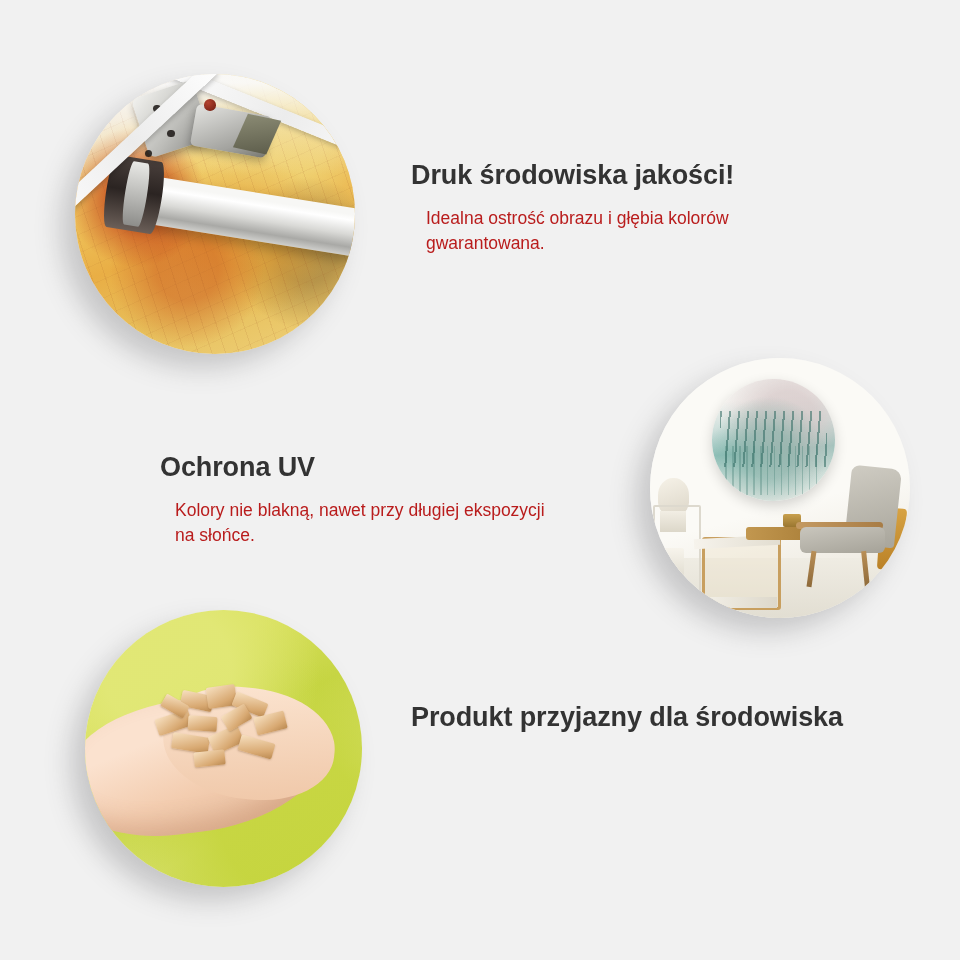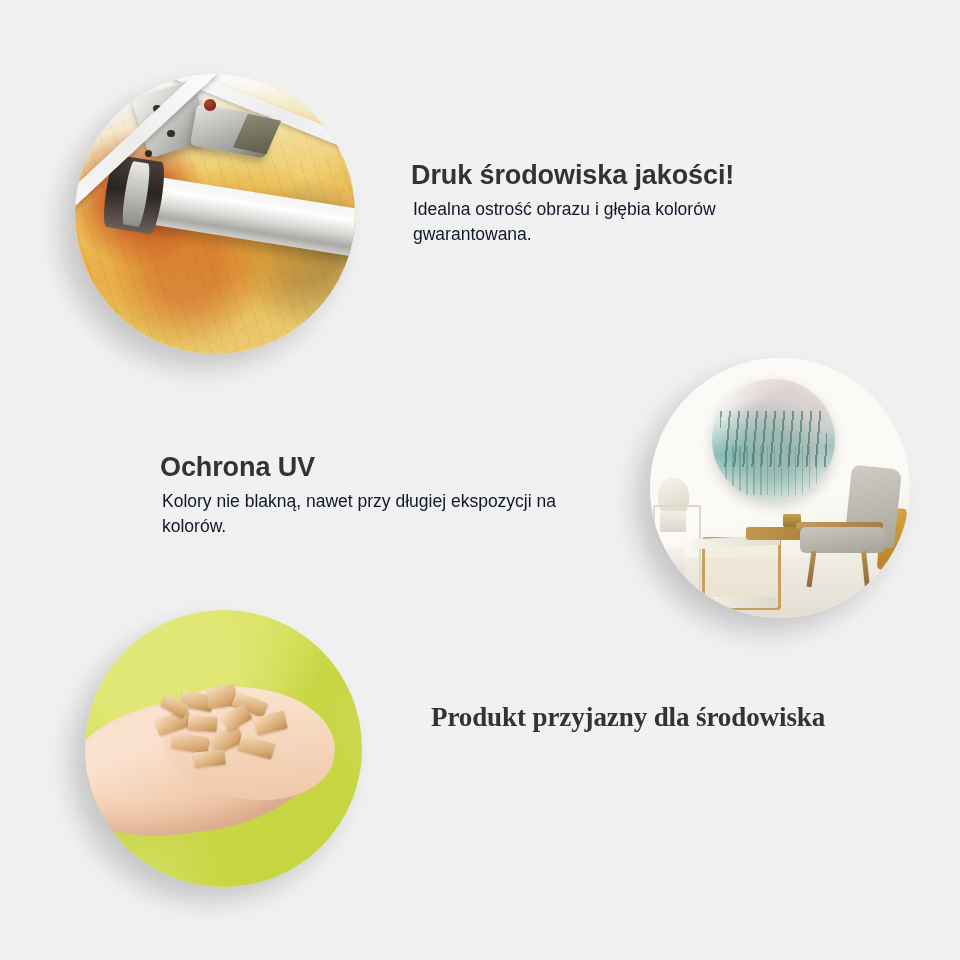--- a/index.html
+++ b/index.html
@@ -208,21 +208,21 @@
     background:linear-gradient(160deg,#f7e0c0,#d8a972 70%,#bb8a52);
     box-shadow:0 1px 2px rgba(120,80,40,.35);
   }
 
   
   .txt h3{
     margin:0 0 6px 0;
     font-size:27px;font-weight:700;color:#333333;letter-spacing:-.1px;
   }
   .txt p{
-    margin:2px;font-size:17.5px;line-height:1.42;color:#0f172a;
+    margin:15px;font-size:17.5px;line-height:1.42;color:#b91c1c;
   }
   .txt.right{text-align:left;}
 </style>
 </head>
 <body>
 
 <div class="stage">
 
   <div class="medallion" style="left:75px;top:74px;width:280px;height:280px;">
     <div class="scene">
@@ -270,21 +270,21 @@
         <div class="chair-arm"></div>
         <div class="chair-seat"></div>
         <div class="chair-leg" style="left:12%;transform:rotate(8deg);"></div>
         <div class="chair-leg" style="left:62%;transform:rotate(-6deg);"></div>
       </div>
     </div>
   </div>
 
   <div class="feature txt right" style="left:160px;top:452px;width:400px;">
     <h3>Ochrona UV</h3>
-    <p>Kolory nie blakną, nawet przy długiej ekspozycji na kolorów.</p>
+    <p>Kolory nie blakną, nawet przy długiej ekspozycji na słońce.</p>
   </div>
 
   <div class="medallion" style="left:85px;top:610px;width:277px;height:277px;">
     <div class="scene">
       <div class="grass"></div>
       <div class="hand"></div>
       <div class="hand2"></div>
       <div class="chips">
         <div class="chip" style="left:6%;top:30%;width:22%;height:16%;transform:rotate(-18deg);"></div>
         <div class="chip" style="left:22%;top:10%;width:20%;height:15%;transform:rotate(12deg);"></div>
@@ -295,17 +295,17 @@
         <div class="chip" style="left:40%;top:46%;width:20%;height:18%;transform:rotate(-24deg);"></div>
         <div class="chip" style="left:58%;top:54%;width:22%;height:15%;transform:rotate(16deg);"></div>
         <div class="chip" style="left:30%;top:66%;width:19%;height:14%;transform:rotate(-6deg);"></div>
         <div class="chip" style="left:10%;top:16%;width:16%;height:13%;transform:rotate(30deg);"></div>
         <div class="chip" style="left:48%;top:26%;width:17%;height:16%;transform:rotate(-30deg);"></div>
         <div class="chip" style="left:26%;top:32%;width:18%;height:14%;transform:rotate(4deg);"></div>
       </div>
     </div>
   </div>
 
-  <div class="feature txt" style="left:431px;top:702px;width:500px;font-family:Liberation Serif, serif;">
+  <div class="feature txt" style="left:411px;top:702px;width:500px;">
     <h3>Produkt przyjazny dla środowiska</h3>
   </div>
 
 </div>
 
 </body></html>

